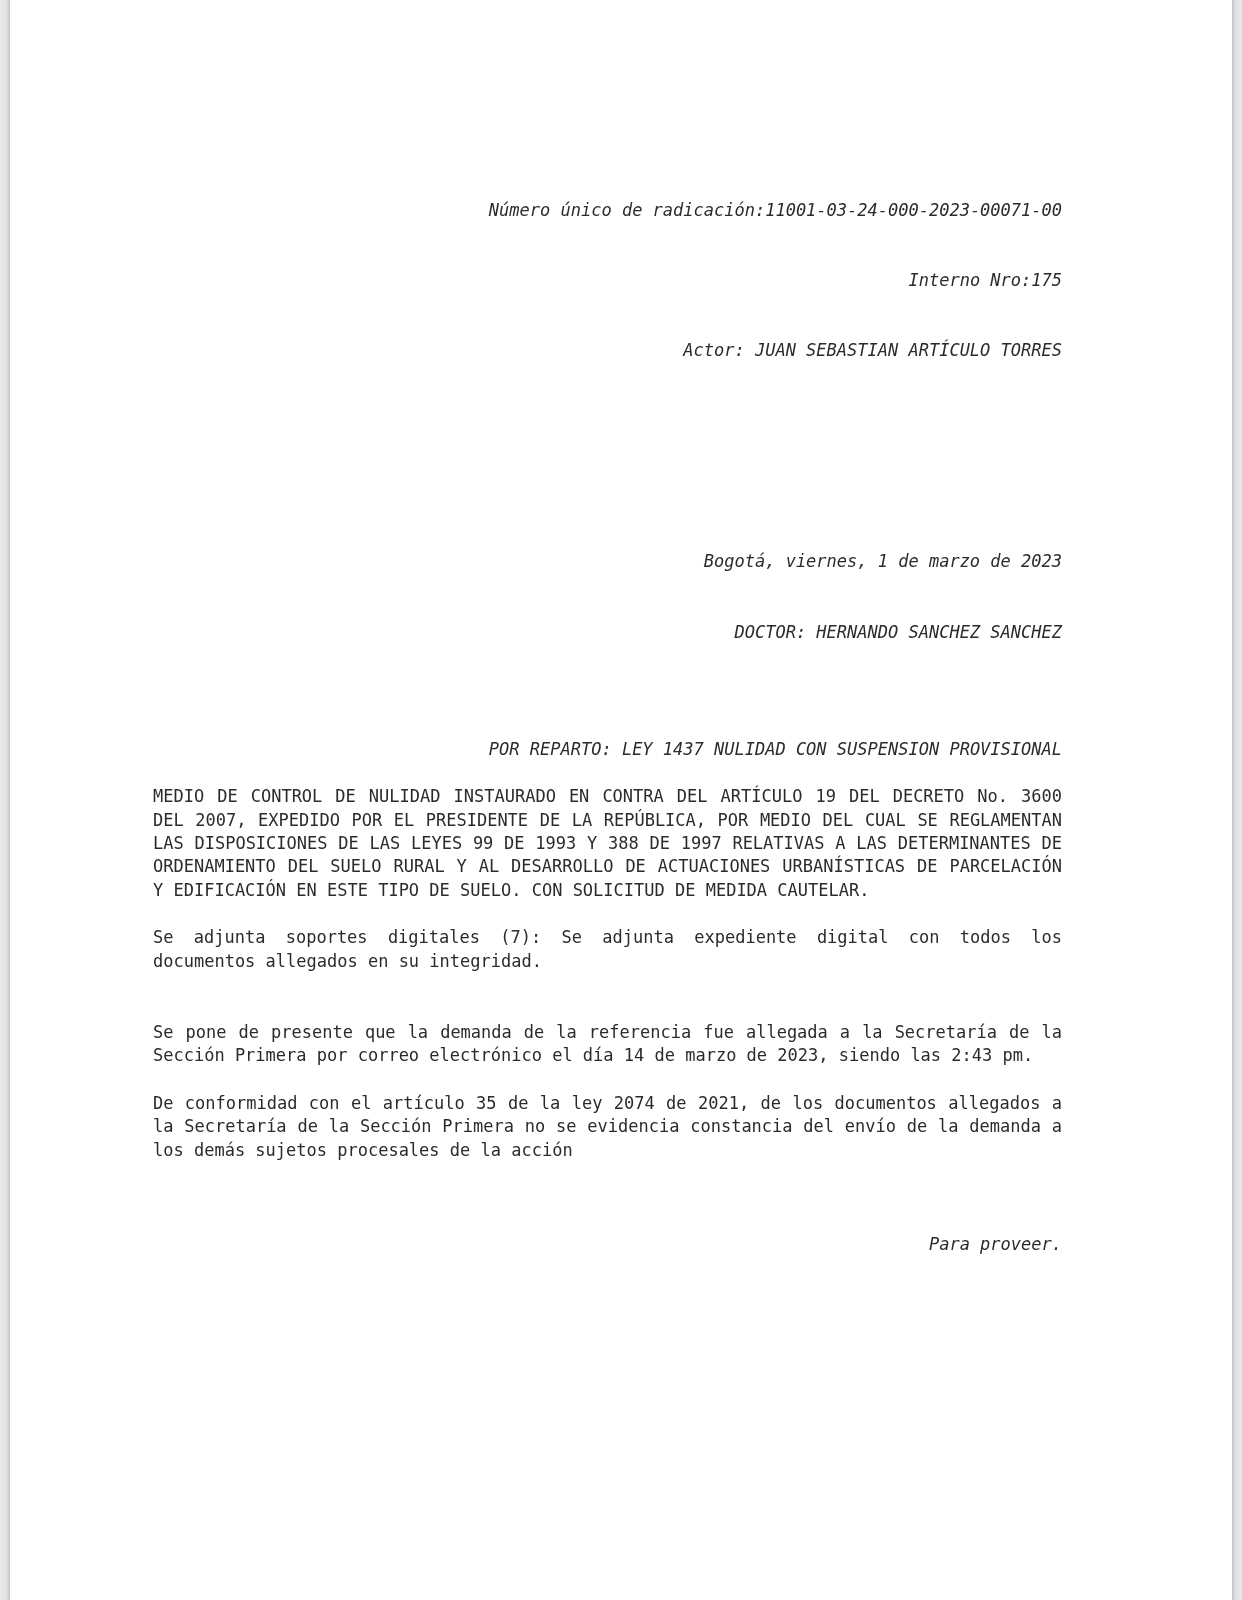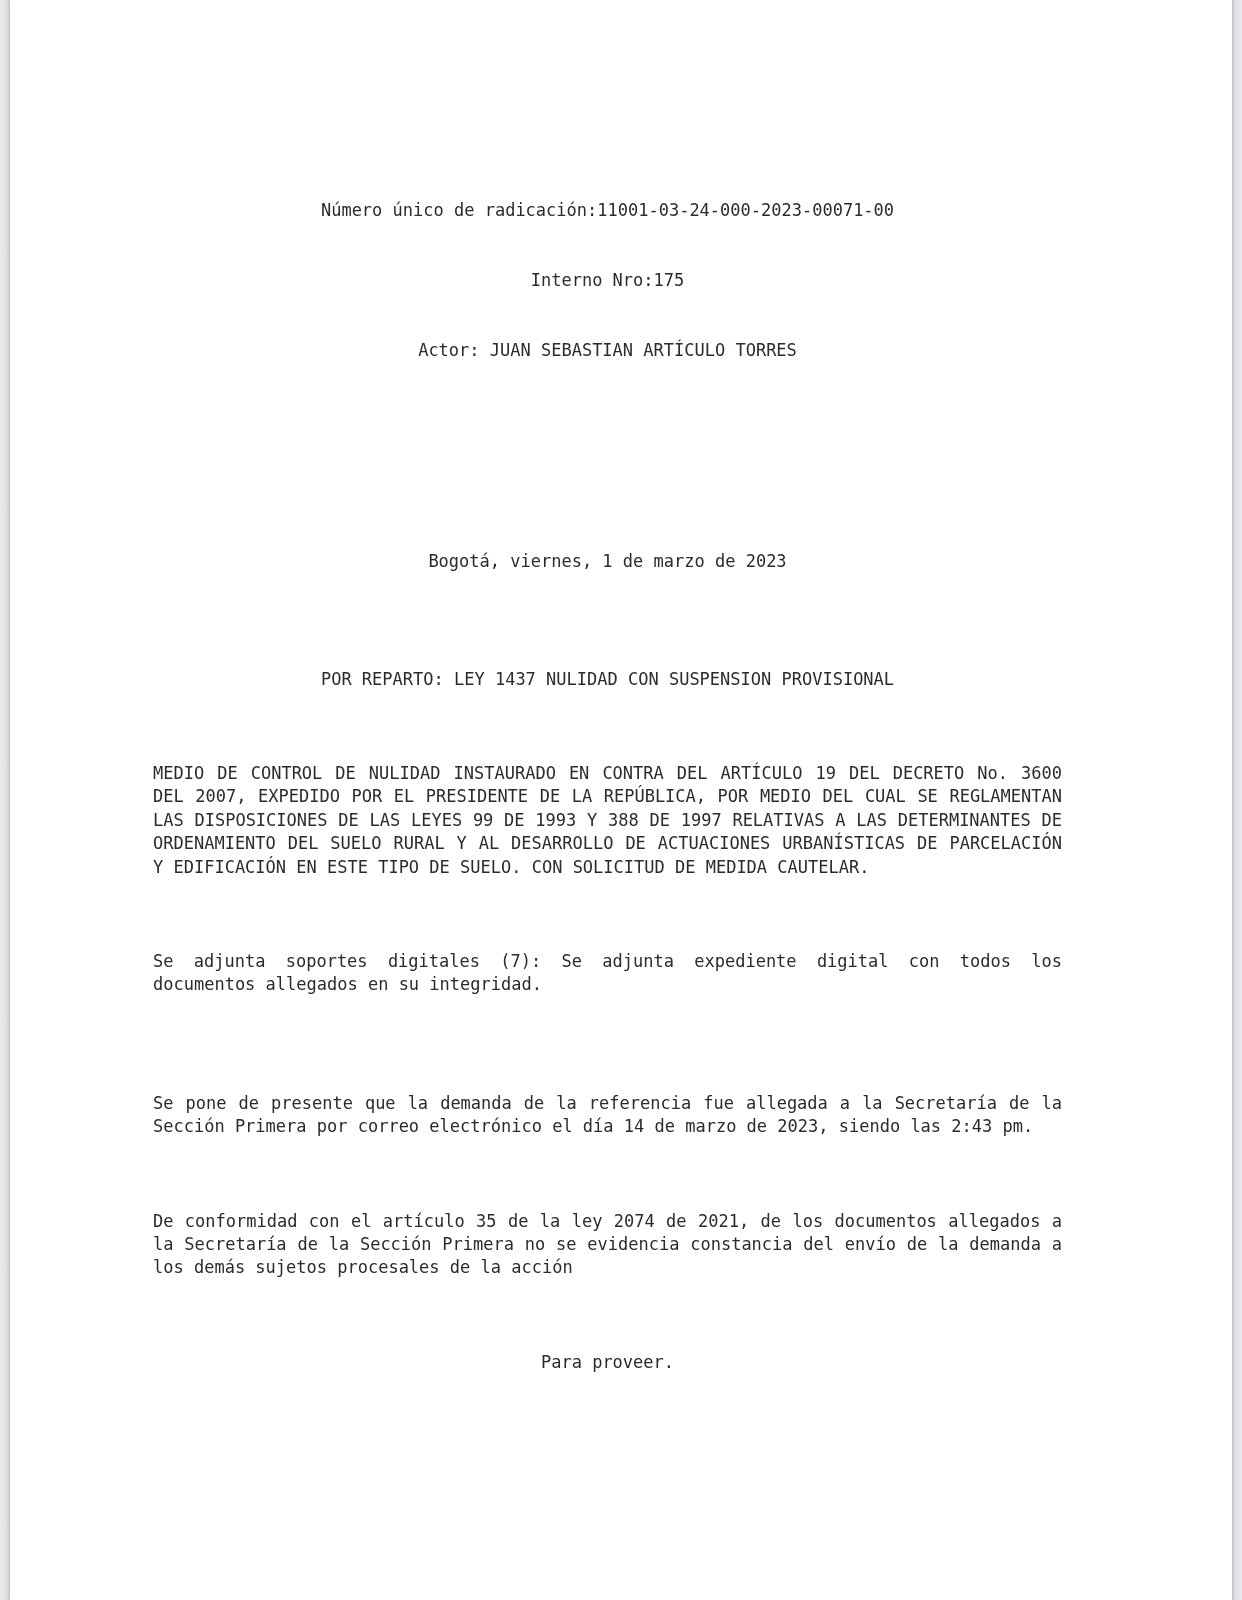--- a/index.html
+++ b/index.html
@@ -49,24 +49,24 @@
     font-size: 17px;
     line-height: 23.4px;
     color: #2b2b2b;
     letter-spacing: 0px;
     white-space: pre-wrap;
     -webkit-font-smoothing: antialiased;
   }
   .blk.justify {
     text-align: justify;
     text-align-last: left;
-    margin-top: 47px;
   }
   .blk.plain {
-    text-align: center;
+    text-align: right;
+    font-style: italic;
   }
   .gap-md { height: 24px; }
   .gap-lg { height: 47px; }
   .gap-xl { height: 71px; }
   .line { display: block; }
 </style>
 </head>
 <body>
 
 <div class="viewer">
@@ -83,20 +83,21 @@
         <span class="line">Actor: JUAN SEBASTIAN ARTÍCULO TORRES</span>
       </div>
 
       <div class="gap-lg"></div>
 
 
       <div class="gap-lg"></div>
 
       <div class="blk plain">
         <span class="line">Bogotá, viernes, 1 de marzo de 2023</span>
+        <span class="line">DOCTOR: HERNANDO SANCHEZ SANCHEZ</span>
       </div>
 
       <div class="gap-lg"></div>
 
       <div class="blk plain">POR REPARTO: LEY 1437 NULIDAD CON SUSPENSION PROVISIONAL</div>
 
       <div class="gap-md"></div>
 
       <div class="blk justify">MEDIO DE CONTROL DE NULIDAD INSTAURADO EN CONTRA DEL ARTÍCULO 19 DEL DECRETO No. 3600 DEL 2007, EXPEDIDO POR EL PRESIDENTE DE LA REPÚBLICA, POR MEDIO DEL CUAL SE REGLAMENTAN LAS DISPOSICIONES DE LAS LEYES 99 DE 1993 Y 388 DE 1997 RELATIVAS A LAS DETERMINANTES DE ORDENAMIENTO DEL SUELO RURAL Y AL DESARROLLO DE ACTUACIONES URBANÍSTICAS DE PARCELACIÓN Y EDIFICACIÓN EN ESTE TIPO DE SUELO. CON SOLICITUD DE MEDIDA CAUTELAR.</div>
 

